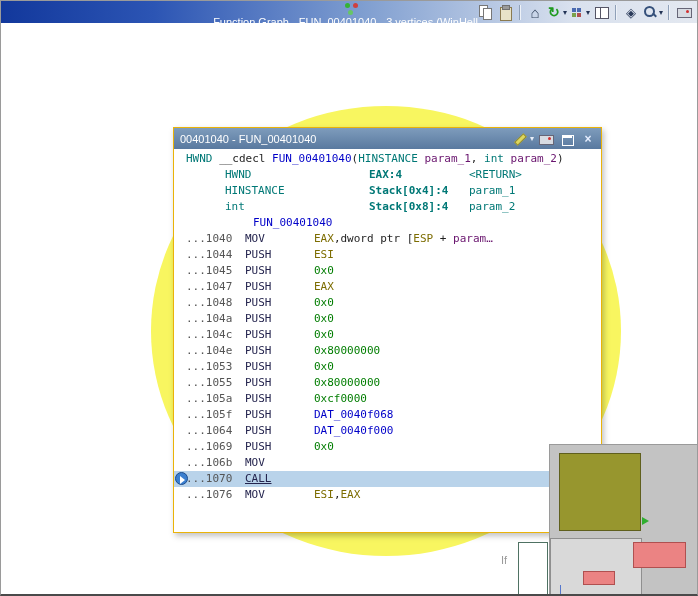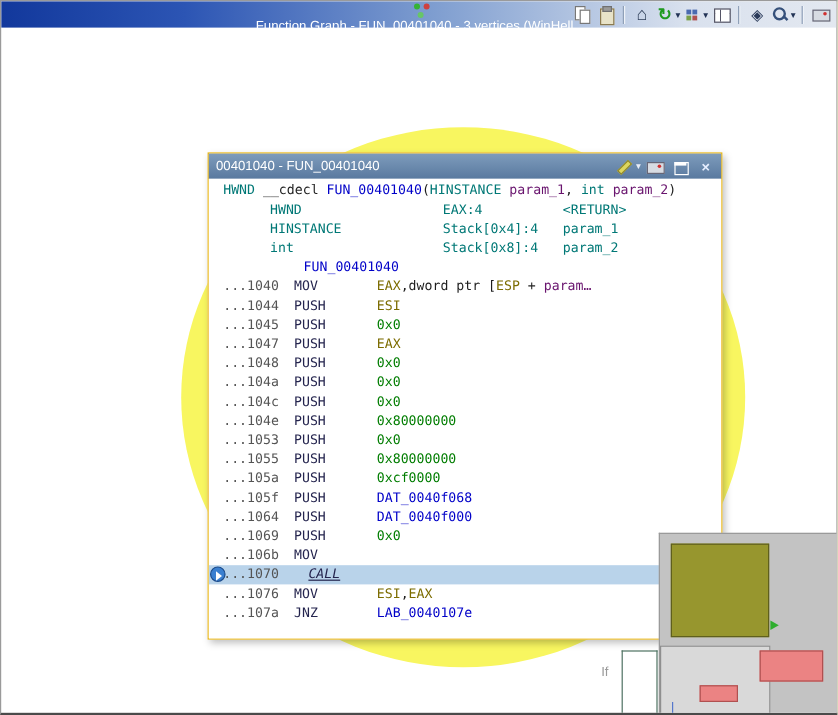--- a/index.html
+++ b/index.html
@@ -64,28 +64,28 @@
   .gwin-tools .caret{ color:#e8eef8; }
   .edit-label-icon::before{ content:""; position:absolute; left:1px; top:6px; width:11px; height:3px;
       background:#ddd75e; border:1px solid #8a8432; transform:rotate(-45deg); }
   .restore-icon::before{ content:""; position:absolute; left:3px; top:4px; width:10px; height:9px; border:1px solid #fff; }
   .restore-icon::after{ content:""; position:absolute; left:3px; top:4px; width:10px; height:3px; background:#fff; }
   .xor-icon{ font-weight:bold; font-size:12px; }
 
   .listing{ position:absolute; left:0; top:21px; right:0; bottom:0; background:#fff; overflow:hidden;
             font-family:"DejaVu Sans Mono", monospace; font-size:11px; color:var(--plain_dark); padding-top:2px; }
   .lrow{ display:flex; height:16px; line-height:16px; white-space:pre; padding-left:12px; position:relative; }
-  .lrow.sel{ background:var(--selection_blue);gap:12px; }
+  .lrow.sel{ background:var(--selection_blue); }
   .indent{ width:39px; flex:none; }
   .ptype{ width:144px; flex:none; }
-  .pstor{ width:100px; flex:none; }
+  .pstor{ width:100px; flex:none;font-weight:bold; }
   .labrow{ padding-left:79px; }
   .addr{ width:59px; flex:none; color:var(--address_gray); }
   .mn{ width:29px; flex:none; color:var(--mnemonic_dark); }
-  .mn.und{ text-decoration:underline;font-style:italic; }
+  .mn.und{ text-decoration:underline; }
   .ops{ white-space:pre;margin-left:40px; }
   .seg-t{ color:var(--type_teal); }
   .seg-p{ color:var(--plain_dark); }
   .seg-f{ color:var(--label_blue); }
   .seg-r{ color:var(--register_olive); }
   .seg-c{ color:var(--constant_green); }
   .seg-v{ color:var(--param_purple); }
   .cursor{ position:absolute; left:1px; top:1px; width:13px; height:13px; border-radius:50%;
            background:#3a7fd0; border:1px solid #1c4c8c; }
   .ctri{ position:absolute; left:4px; top:3px; width:0; height:0;
@@ -191,21 +191,20 @@
         <div class="lrow"><span class="addr">...104e</span><span class="mn">PUSH</span><span class="ops"><span class="seg-c">0x80000000</span></span></div>
         <div class="lrow"><span class="addr">...1053</span><span class="mn">PUSH</span><span class="ops"><span class="seg-c">0x0</span></span></div>
         <div class="lrow"><span class="addr">...1055</span><span class="mn">PUSH</span><span class="ops"><span class="seg-c">0x80000000</span></span></div>
         <div class="lrow"><span class="addr">...105a</span><span class="mn">PUSH</span><span class="ops"><span class="seg-c">0xcf0000</span></span></div>
         <div class="lrow"><span class="addr">...105f</span><span class="mn">PUSH</span><span class="ops"><span class="seg-f">DAT_0040f068</span></span></div>
         <div class="lrow"><span class="addr">...1064</span><span class="mn">PUSH</span><span class="ops"><span class="seg-f">DAT_0040f000</span></span></div>
         <div class="lrow"><span class="addr">...1069</span><span class="mn">PUSH</span><span class="ops"><span class="seg-c">0x0</span></span></div>
         <div class="lrow"><span class="addr">...106b</span><span class="mn">MOV</span></div>
         <div class="lrow sel"><span class="cursor"><span class="ctri"></span></span><span class="addr">...1070</span><span class="mn und">CALL</span></div>
         <div class="lrow"><span class="addr">...1076</span><span class="mn">MOV</span><span class="ops"><span class="seg-r">ESI</span><span class="seg-p">,</span><span class="seg-r">EAX</span></span></div>
-        <div class="lrow"><span class="addr">...107a</span><span class="mn">JNZ</span><span class="ops"><span class="seg-f">LAB_0040107e</span></span></div>
       </div>
   </div>
 
   <div class="satellite">
     <div class="lens"></div>
     <div class="sat-olive"></div>
     <div class="sat-green"></div>
     <div class="sat-red r1"></div>
     <div class="sat-red r2"></div>
     <div class="sat-blue"></div>

